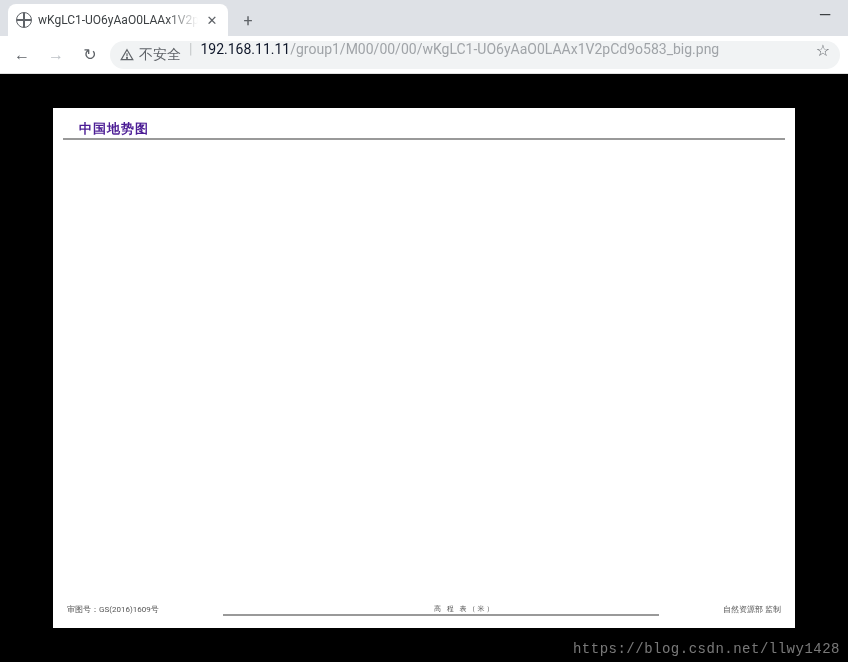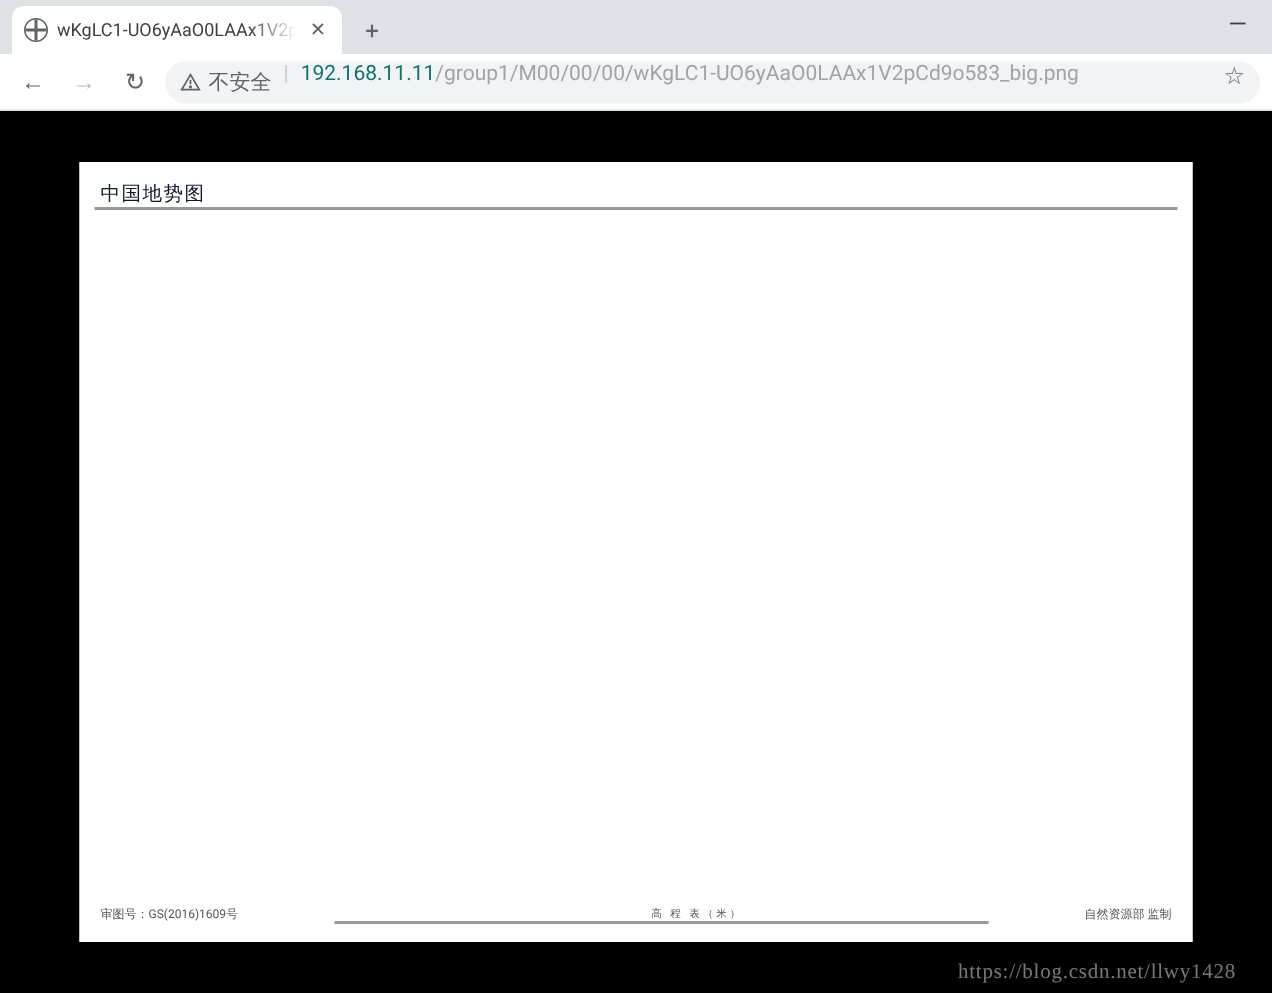--- a/index.html
+++ b/index.html
@@ -107,43 +107,43 @@
       display: flex;
       padding: 0 10px;
       font-size: 14px;
       gap: 8px;
     }
     .sec-icon {
       display: flex; align-items: center; gap: 5px;
       color: #5f6368;
     }
     .url-text { flex: 1; color: #a0a4a8; white-space: nowrap; overflow: hidden; }
-    .url-host { color: #0f766e; }
+    .url-host { color: #0f172a; }
     .star { color: #5f6368; font-size: 16px; }
     
     .viewer {
       height: 588px;
       background: #000;
       display: flex;
       align-items: center;
       justify-content: center;
     }
     .map-image {
       width: 742px;
       height: 520px;
       background: #fff;
       position: relative;
       border: 10px solid #fff;
     }
     .map-title {
       position: absolute;
-      left: 4px; top: 2px;
+      left: 16px; top: 2px;
       font-size: 13px;
-      font-weight: 400;
-      color: #0f172a;
+      font-weight: 700;
+      color: #4c1d95;
       font-family: "SimSun", serif;
       letter-spacing: 1px;
     }
     .map-canvas {
       position: absolute;
       left: 0; right: 0;
       top: 20px; bottom: 20px;
       background: linear-gradient(135deg,
         #e8e2c8 0%, #e8e2c8 15%,
         #d4d8b8 20%, #c8d4b0 28%,
@@ -202,24 +202,24 @@
       background: linear-gradient(to right,
         #2060a0 0%, #60a0c0 12%, #a0d0c0 24%,
         #c0e0a0 36%, #e0e0a0 48%, #e8d890 60%,
         #e0c080 72%, #d8a870 84%, #e0d0d8 95%, #f0f0f8 100%);
       border: 0.5px solid #999;
     }
     .elev-label { font-size: 7px; letter-spacing: 2px; margin-left: 48px; }
     .publisher { flex-shrink: 0; font-family: Liberation Serif, serif; }
     .watermark {
       position: absolute;
-      right: 24px; bottom: 5px;
+      right: 8px; bottom: 5px;
       font-size: 14px;
       color: rgba(200,200,200,0.6);
-      font-family: Liberation Serif, serif;
+      font-family: Liberation Mono, monospace;
       letter-spacing: 0.5px;
     }
   </style>
 </head>
 <body>
 
 <div class="tab-strip">
   <div class="tab">
     <span class="favicon"></span>
     <span class="title">wKgLC1-UO6yAaO0LAAx1V2p</span>

